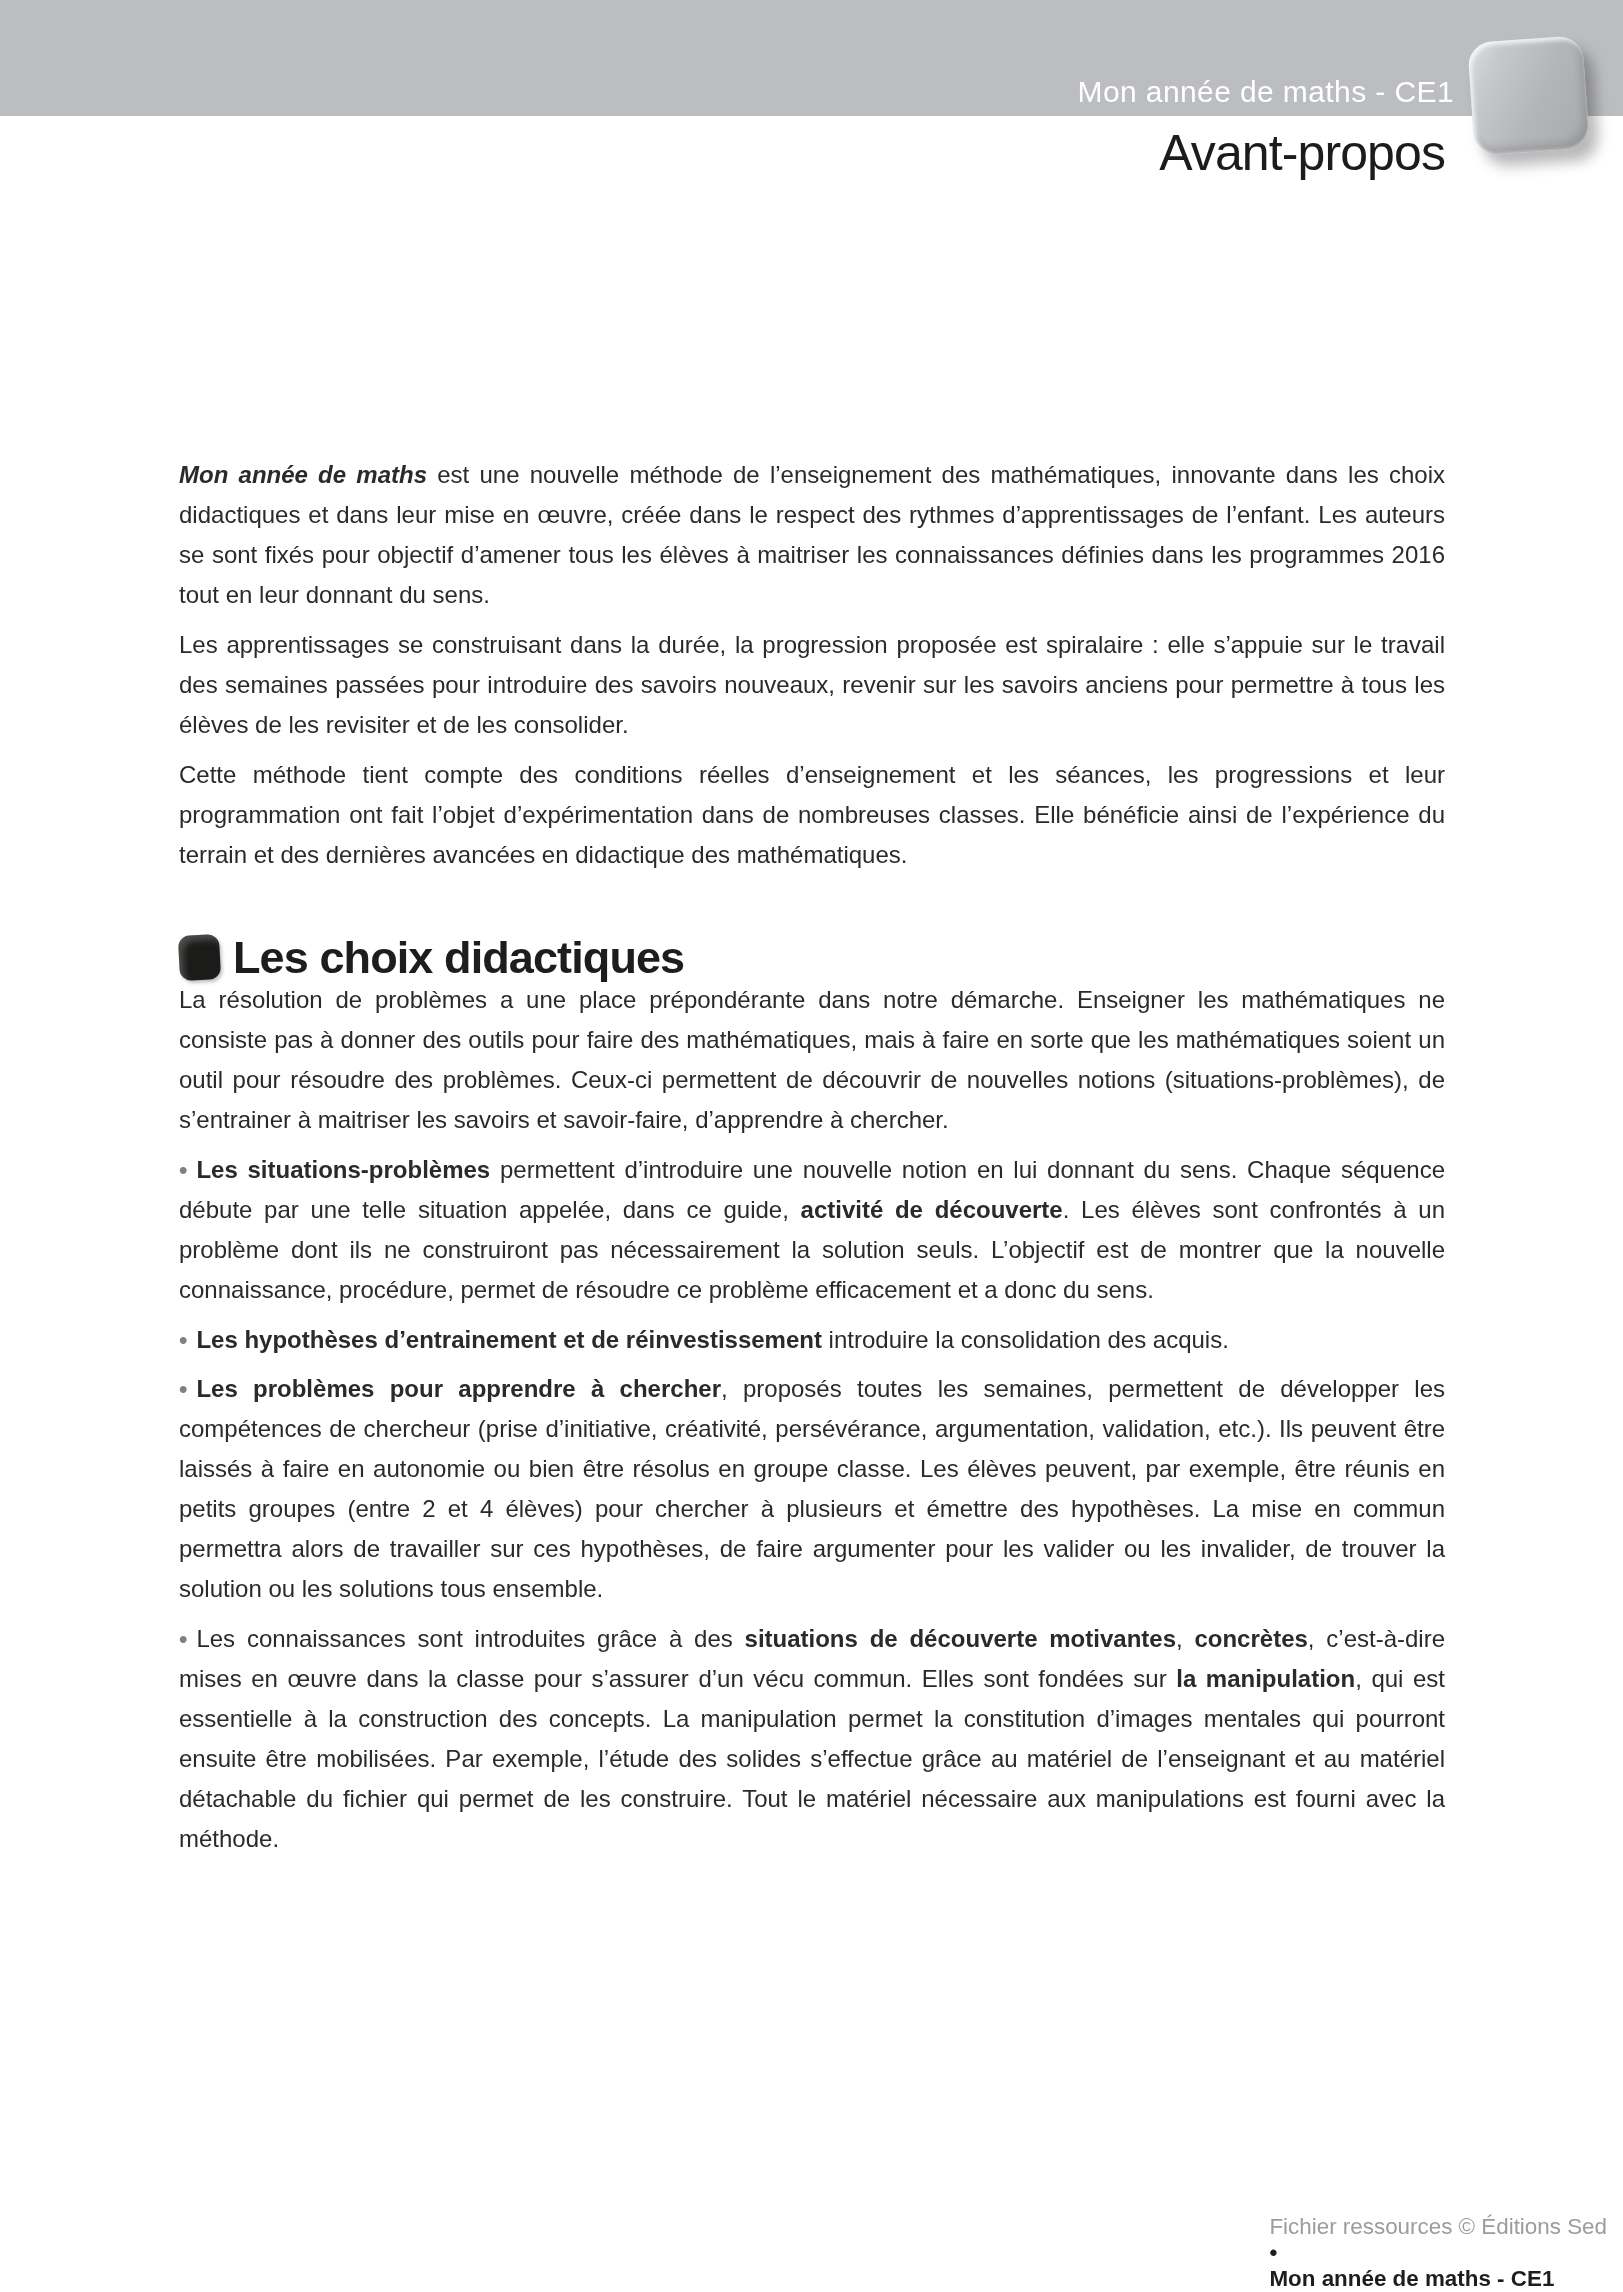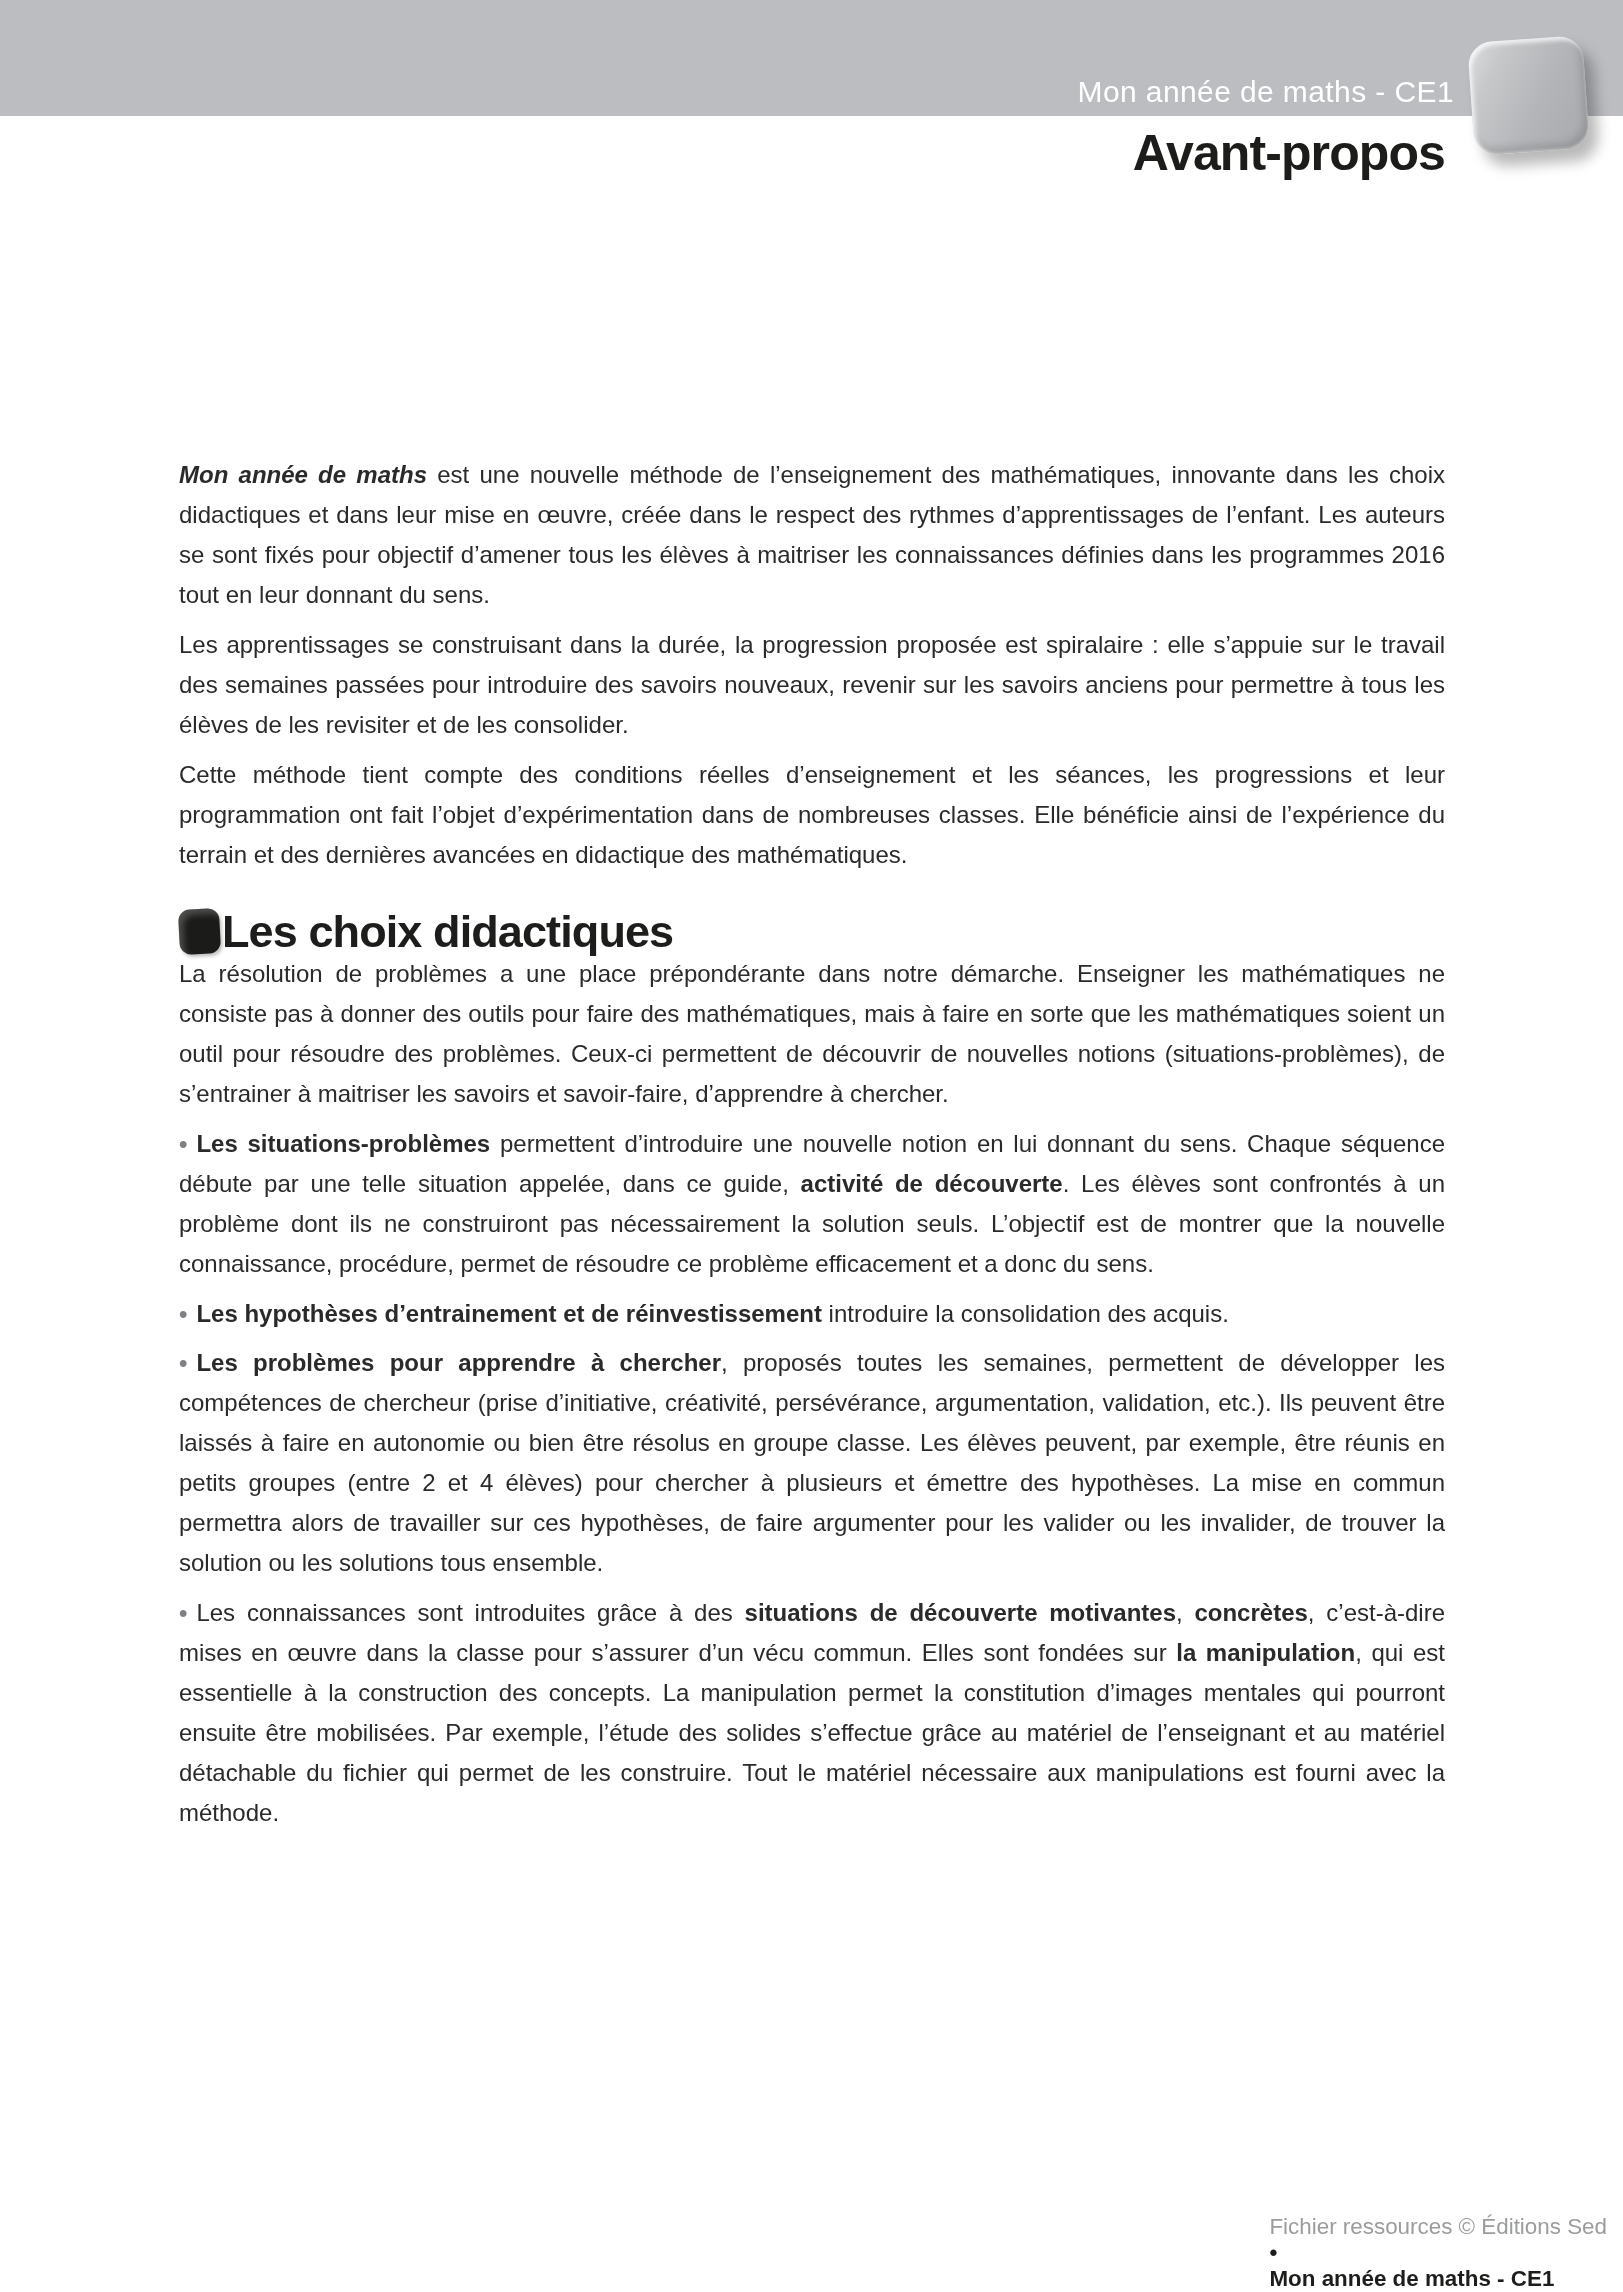--- a/index.html
+++ b/index.html
@@ -22,32 +22,32 @@
     border-radius:24px;
     background:linear-gradient(118deg,#dddee0 0%,#c6c8ca 22%,#b3b5b8 58%,#a7a9ac 100%);
     transform:rotate(-4deg);
     box-shadow:9px 12.5px 14.3px rgba(0,0,0,.28),
                inset 2.7px 3.6px 4.5px rgba(255,255,255,.75),
                inset -3.6px -6.3px 8px rgba(0,0,0,.14),
                inset 0 -1.8px 2.7px rgba(255,255,255,.45);
   }
   .page-title{
     position:absolute;top:124px;right:179px;
-    font-size:50px;font-weight:700;color:#1c1c1a;letter-spacing:-0.9px;
+    font-size:50px;font-weight:400;color:#1c1c1a;letter-spacing:-0.9px;
     white-space:nowrap;
   }
   .content{
     position:absolute;left:179px;top:455px;width:1266px;
     font-size:24px;line-height:40px;color:#2a2a2a;
     text-align:justify;
   }
   .content p{margin:0 0 9.9px 0;}
   .section-heading{
-    display:flex;align-items:flex-end;gap:2px;
-    margin:34px 0 0 0;
+    display:flex;align-items:flex-end;gap:13px;
+    margin:60px 0 0 0;
   }
   .section-heading .sq{
     width:41px;height:45px;border-radius:11.6px;flex:0 0 auto;
     background:#1b1b19;transform:rotate(-3deg);
     box-shadow:inset 4.5px 5.4px 6.3px rgba(255,255,255,.22),
                1.8px 2.7px 3.6px rgba(0,0,0,.25);
   }
   .section-heading .sh-text{
     font-size:45px;font-weight:700;color:#1d1d1b;letter-spacing:-0.9px;
     line-height:1;white-space:nowrap;

